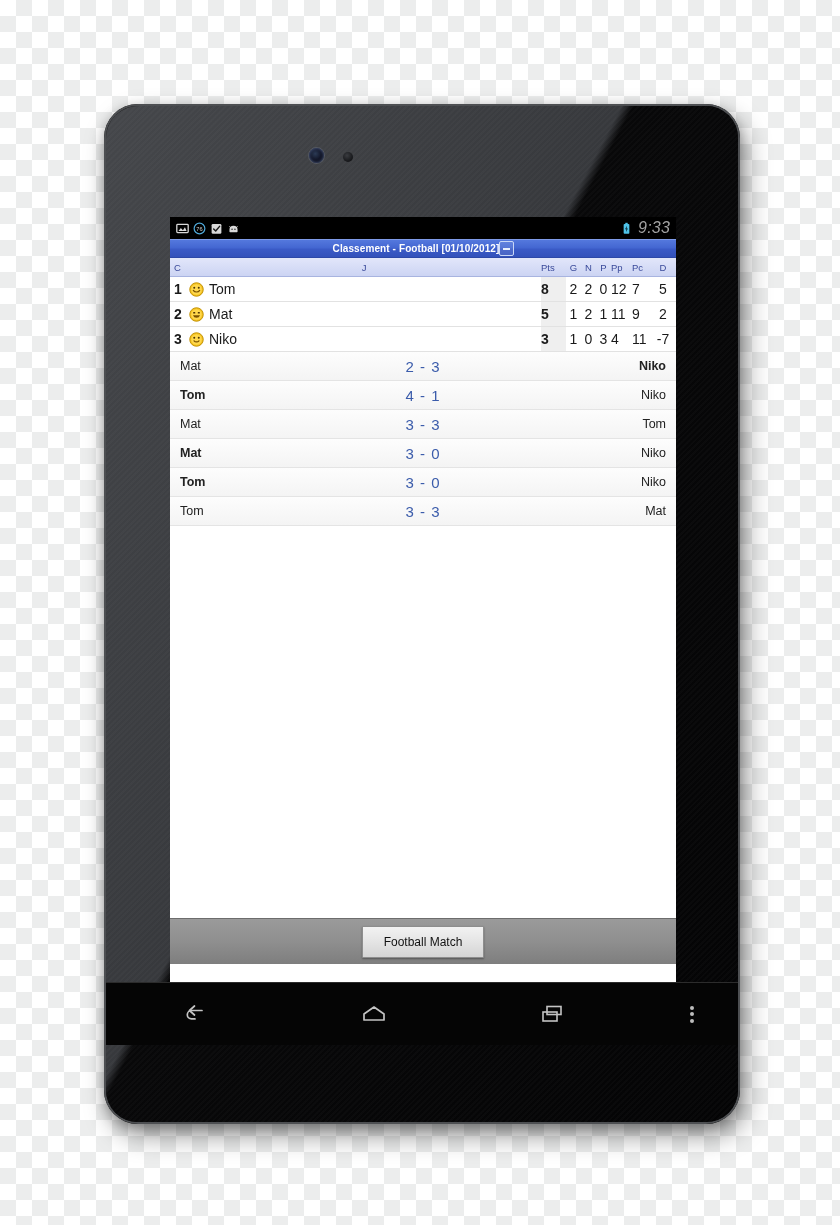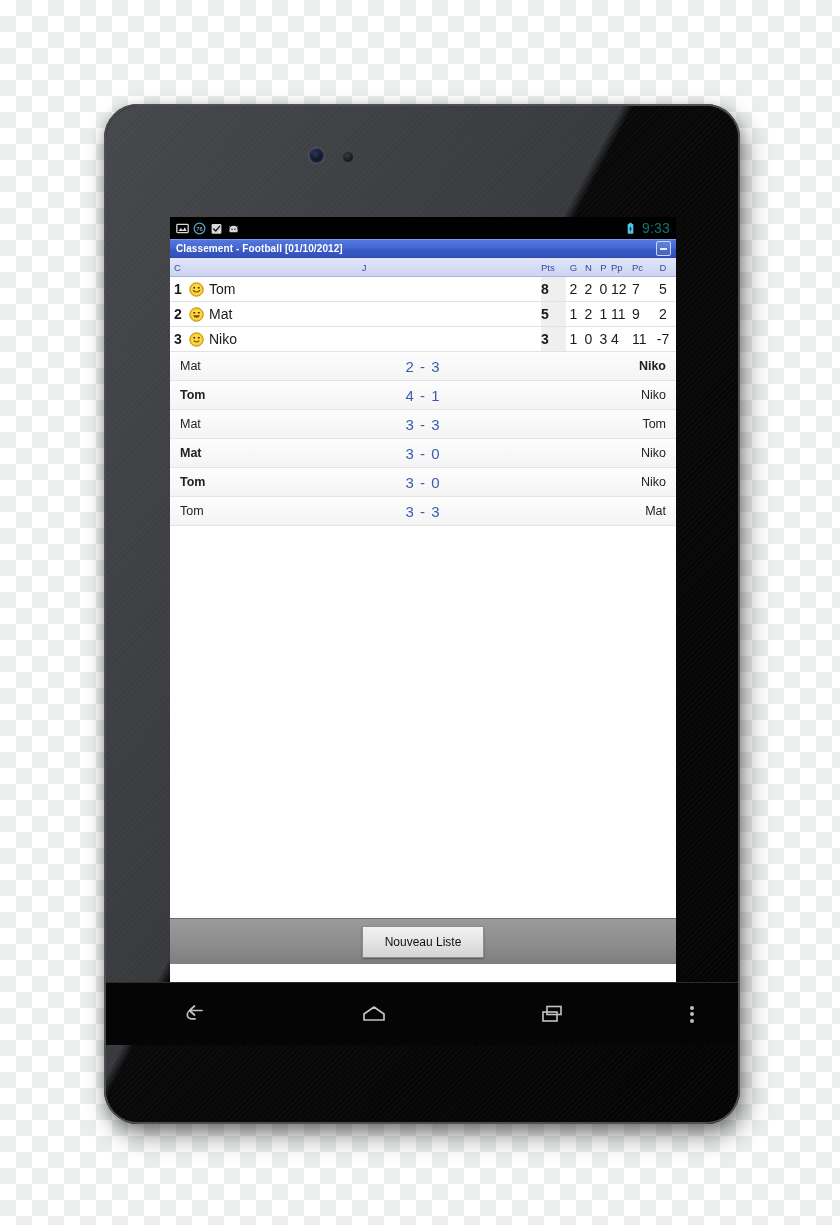--- a/index.html
+++ b/index.html
@@ -46,25 +46,25 @@
   #screen{
     position:absolute;left:64px;top:111px;width:506px;height:765px;
     background:#ffffff;overflow:hidden;
   }
 
   
   #statusbar{height:22px;background:#000;position:relative;}
   #status-left{position:absolute;left:6px;top:0;height:22px;display:flex;align-items:center;gap:4px;}
   #status-right{position:absolute;right:6px;top:0;height:22px;display:flex;align-items:center;gap:5px;}
   .sicon{width:13px;height:13px;display:block;}
-  #clock{color:#0f766e;font-size:14px;letter-spacing:.2px;font-family:"Liberation Sans",sans-serif;}
+  #clock{color:#a3a3a3;font-size:16px;letter-spacing:.2px;font-family:"Liberation Sans",sans-serif;font-style:italic;}
 
   
   .titlebar{
-    height:19px;display:flex;align-items:center;justify-content:space-between;
+    height:19px;display:flex;align-items:center;justify-content:center;
     padding:0 5px 0 6px;
     background:linear-gradient(to bottom,#5478dd 0%,#4467d2 45%,#3a5ac6 55%,#3351bb 100%);
     border-top:1px solid #7e9ae8;border-bottom:1px solid #2c48a8;
     box-sizing:border-box;
   }
   .titlebar-text{color:#fff;font-size:10px;font-weight:bold;letter-spacing:.1px;white-space:nowrap;}
   .collapse-btn{
     width:13px;height:13px;border:1px solid #c9d7f6;border-radius:2px;
     display:flex;align-items:center;justify-content:center;
     background:rgba(255,255,255,.10);
@@ -296,21 +296,21 @@
         <div class="match-row">
           <div class="m-home">Tom</div>
           <div class="m-score">3 - 3</div>
           <div class="m-away">Mat</div>
         </div>
       </div>
 
     <div id="filler" style="height: 392px;"></div>
 
     <div id="bottombar">
-      <div id="new-match-btn">Nouveau Liste</div>
+      <div id="new-match-btn">Football Match</div>
     </div>
   </div>
 
   <div id="navbar">
     <div class="navslot">
       <svg width="30" height="22" viewBox="0 0 30 22">
         <path d="M22 7.5 H11.5 a4.2 4.2 0 0 0 0 8.4 H15" fill="none" stroke="#c4c4c4" stroke-width="1.7" stroke-linecap="round"></path>
         <path d="M14.5 3 L9.5 7.5 L14.5 12" fill="none" stroke="#c4c4c4" stroke-width="1.7" stroke-linecap="round" stroke-linejoin="round"></path>
       </svg>
     </div>

